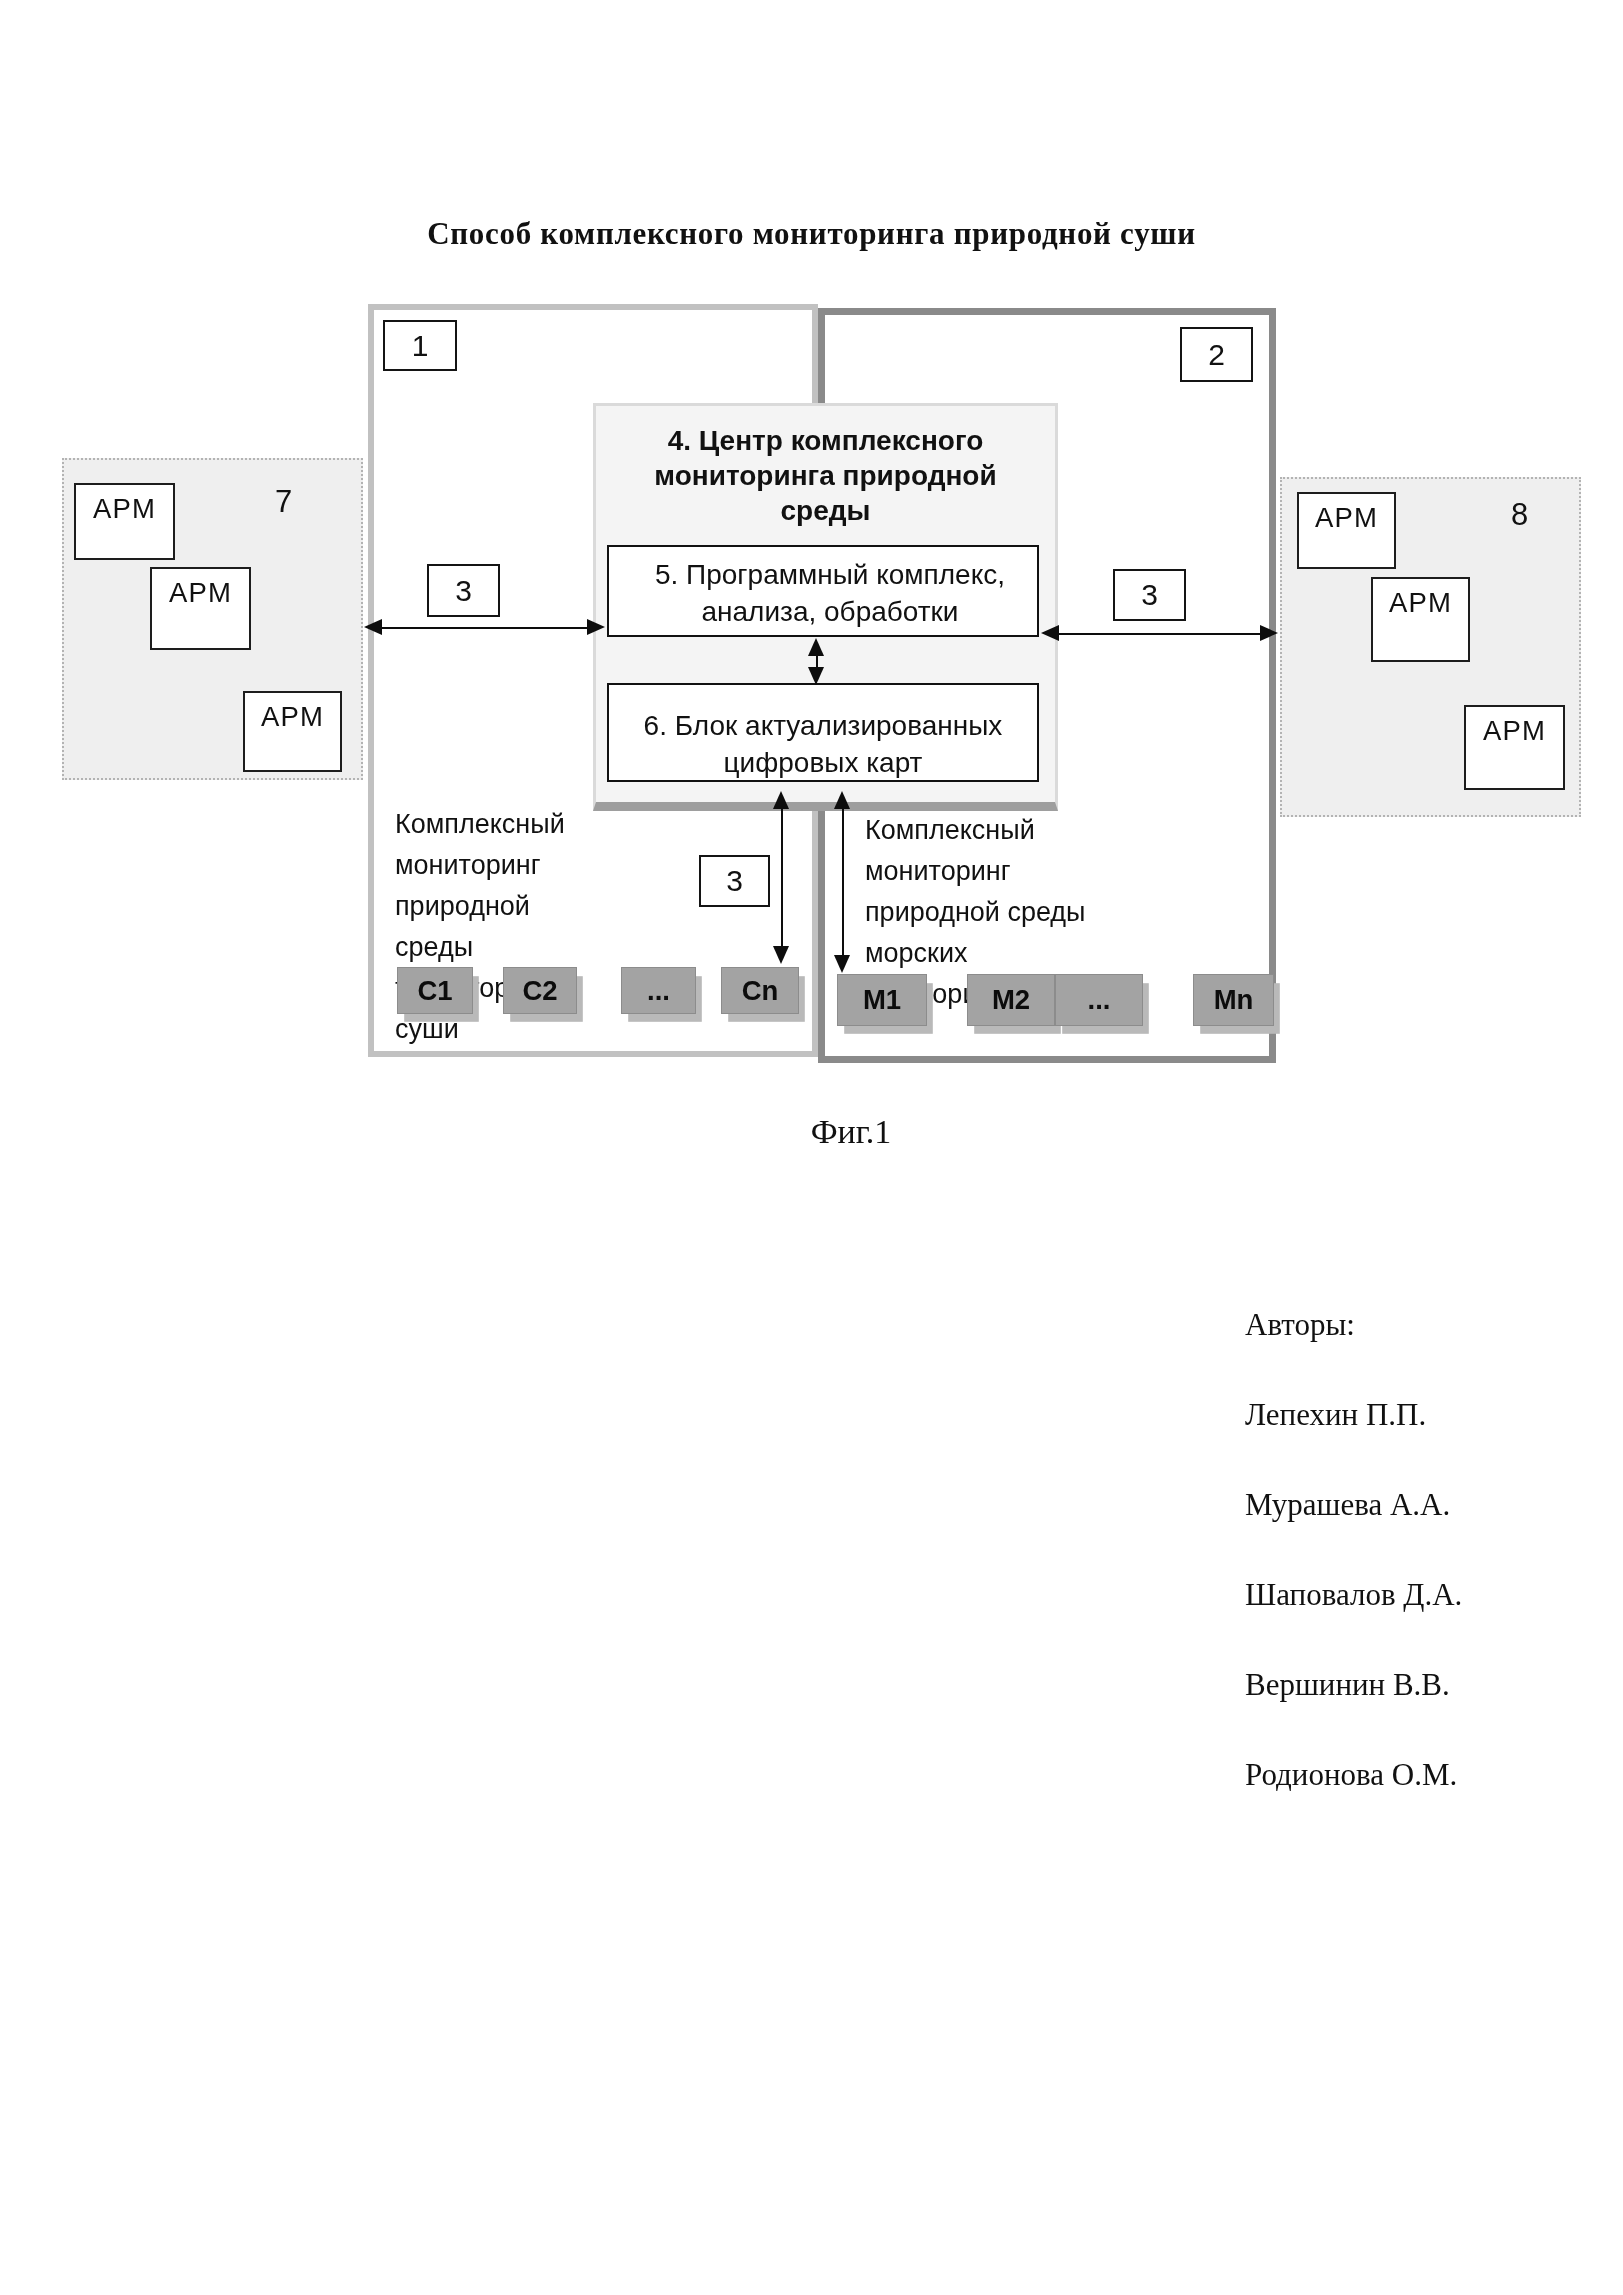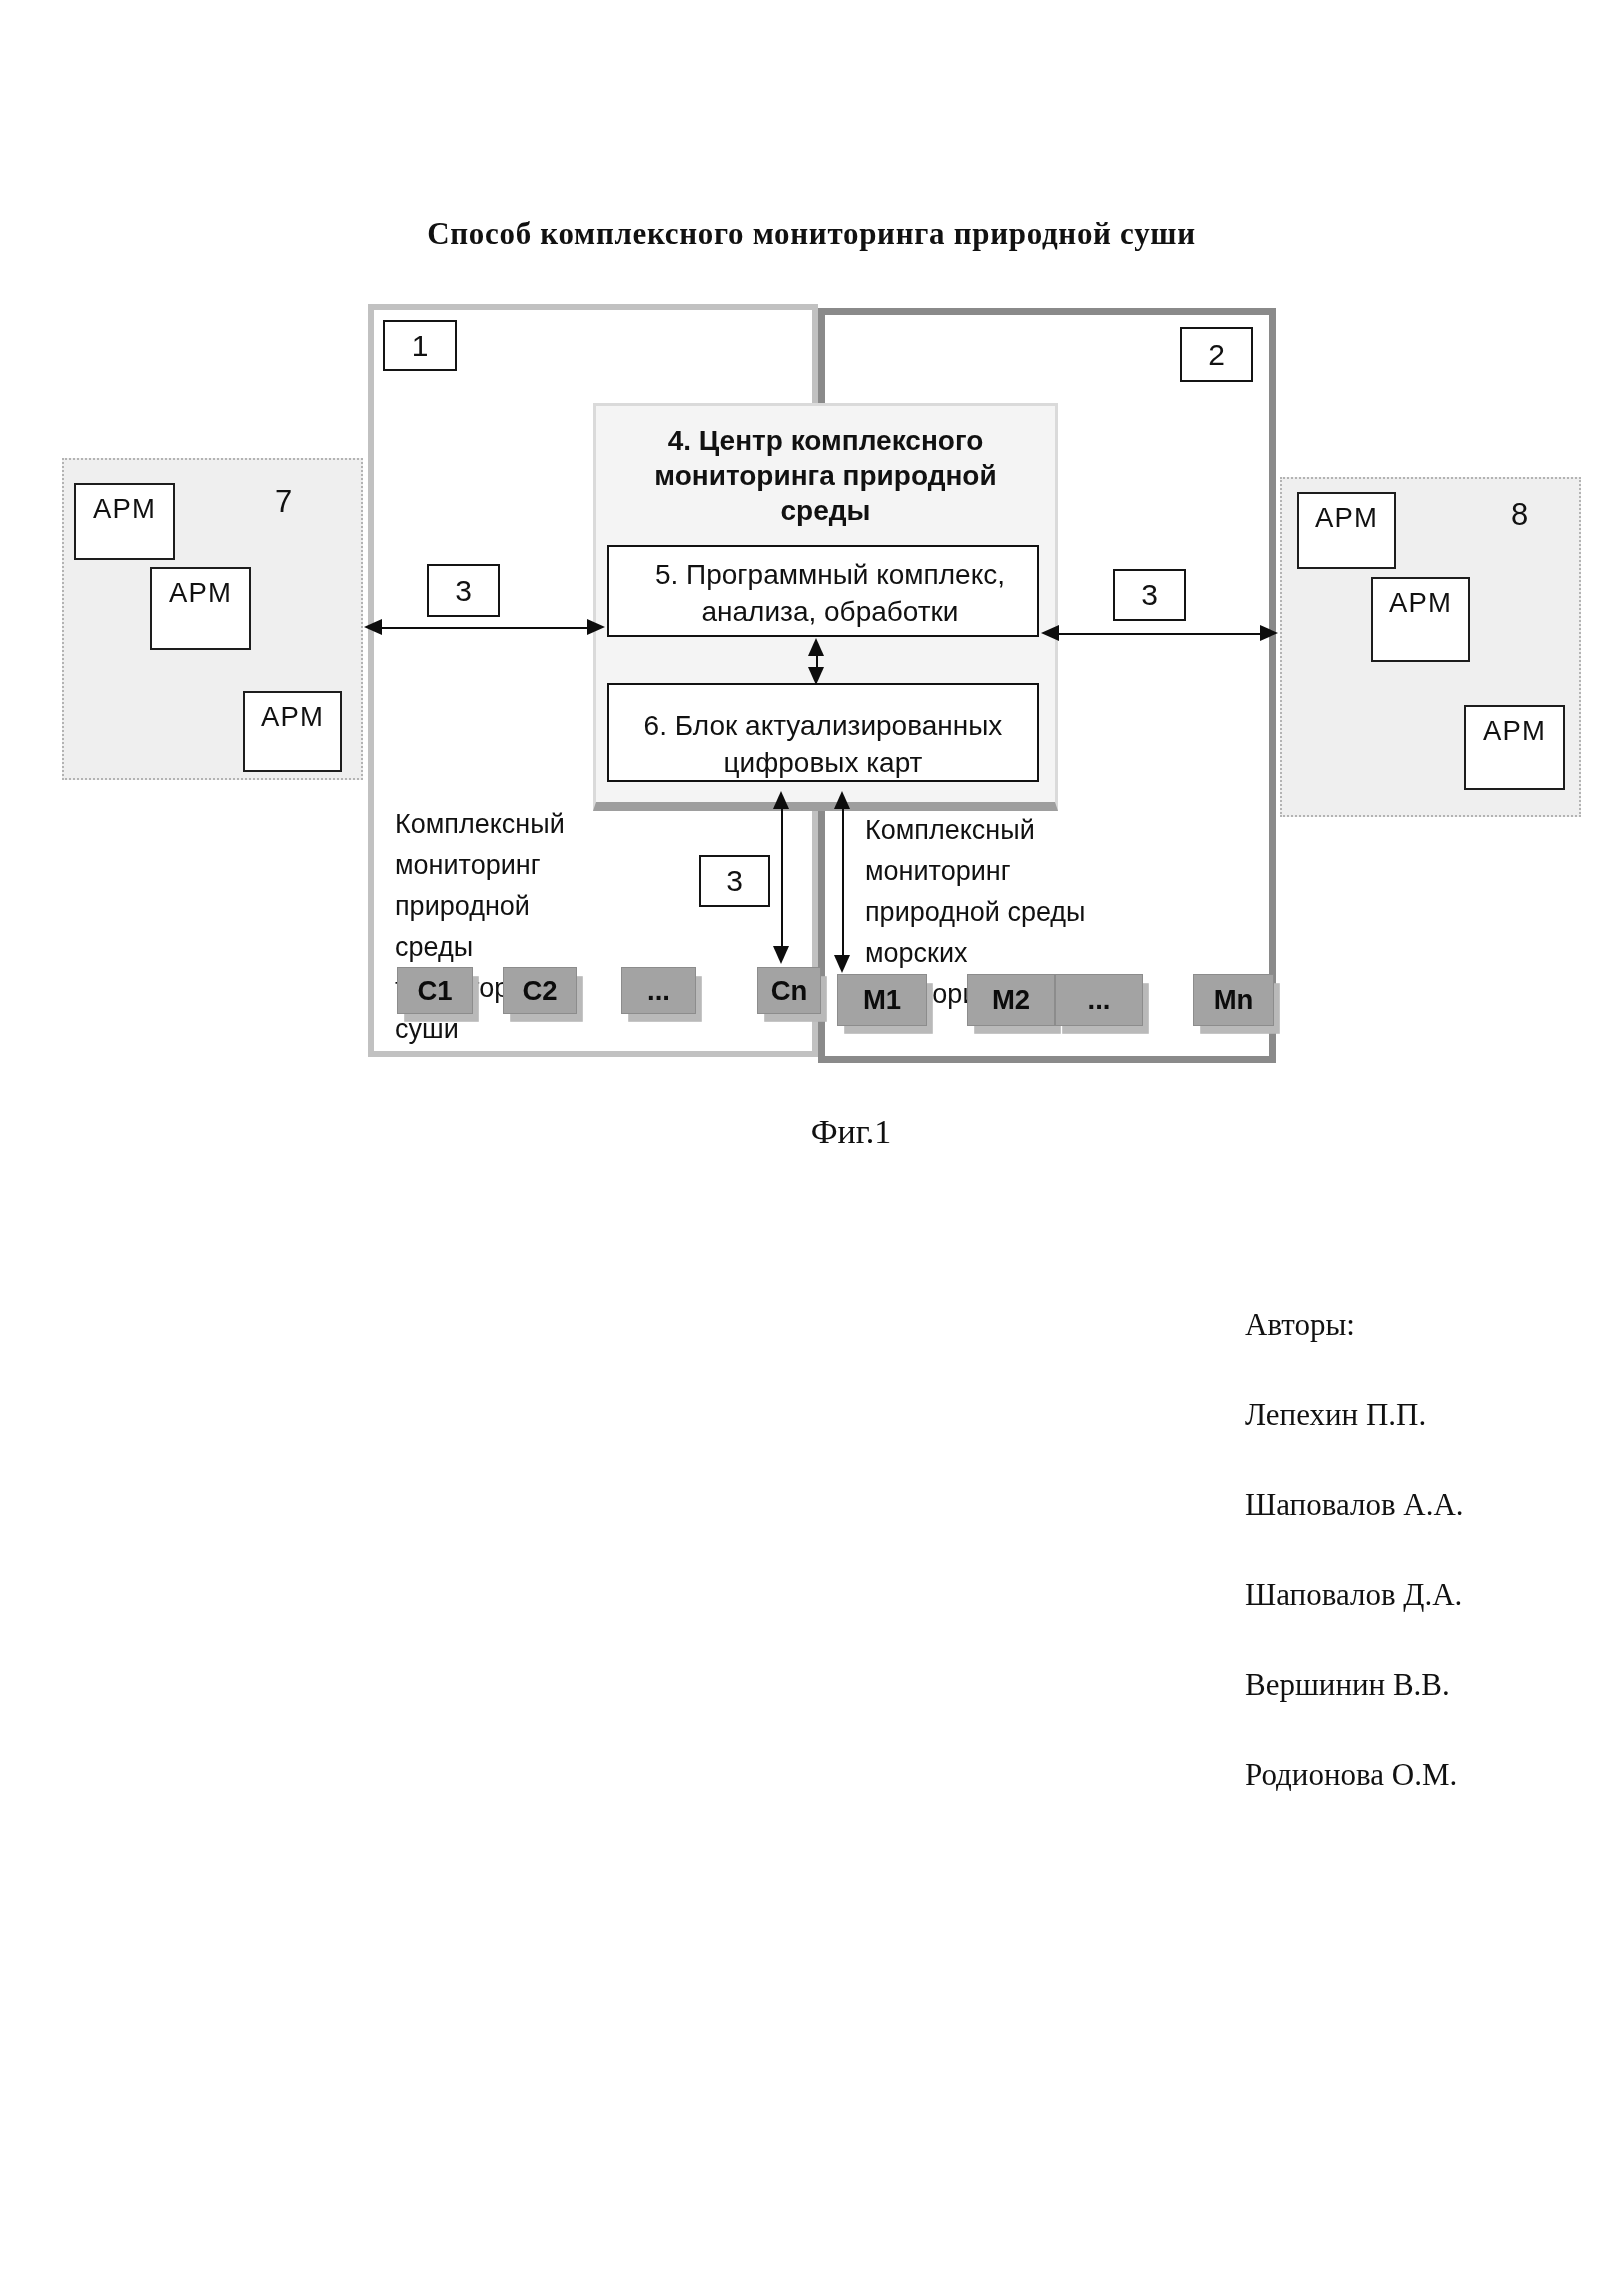--- a/index.html
+++ b/index.html
@@ -87,21 +87,21 @@
   
   .sensor{
     position:absolute;box-sizing:border-box;background:#a3a3a3;border:1.3px solid #8c8c8c;
     display:flex;align-items:center;justify-content:center;
     font-size:27.5px;font-weight:600;color:#0c0c0c;
     box-shadow:6.5px 8.5px 0 -0.7px #b9b9b9;
   }
   #sensor-c1{left:397px;top:967px;width:76px;height:47px;}
   #sensor-c2{left:503px;top:967px;width:74px;height:47px;}
   #sensor-cx{left:621px;top:967px;width:75px;height:47px;}
-  #sensor-cn{left:721px;top:967px;width:64px;height:47px;margin-left:36px;}
+  #sensor-cn{left:721px;top:967px;width:78px;height:47px;}
   #sensor-m1{left:837px;top:974px;width:90px;height:52px;}
   #sensor-m2{left:948px;top:974px;width:88px;height:52px;margin-left:19px;}
   #sensor-mx{left:1055px;top:974px;width:88px;height:52px;}
   #sensor-mn{left:1157px;top:974px;width:81px;height:52px;margin-left:36px;}
 </style>
 </head>
 <body>
 
 <div class="page">
 
@@ -175,20 +175,20 @@
   <div class="sensor" id="sensor-m1">M1</div>
   <div class="sensor" id="sensor-m2">M2</div>
   <div class="sensor" id="sensor-mx">...</div>
   <div class="sensor" id="sensor-mn">Mn</div>
 
   <div class="fig-caption">Фиг.1</div>
 
   <div class="authors">
     <div>Авторы:</div>
     <div>Лепехин П.П.</div>
-    <div>Шаповалов А.А.</div>
+    <div>Мурашева А.А.</div>
     <div>Шаповалов Д.А.</div>
     <div>Вершинин В.В.</div>
     <div>Родионова О.М.</div>
   </div>
 
 </div>
 
 
 </body></html>

